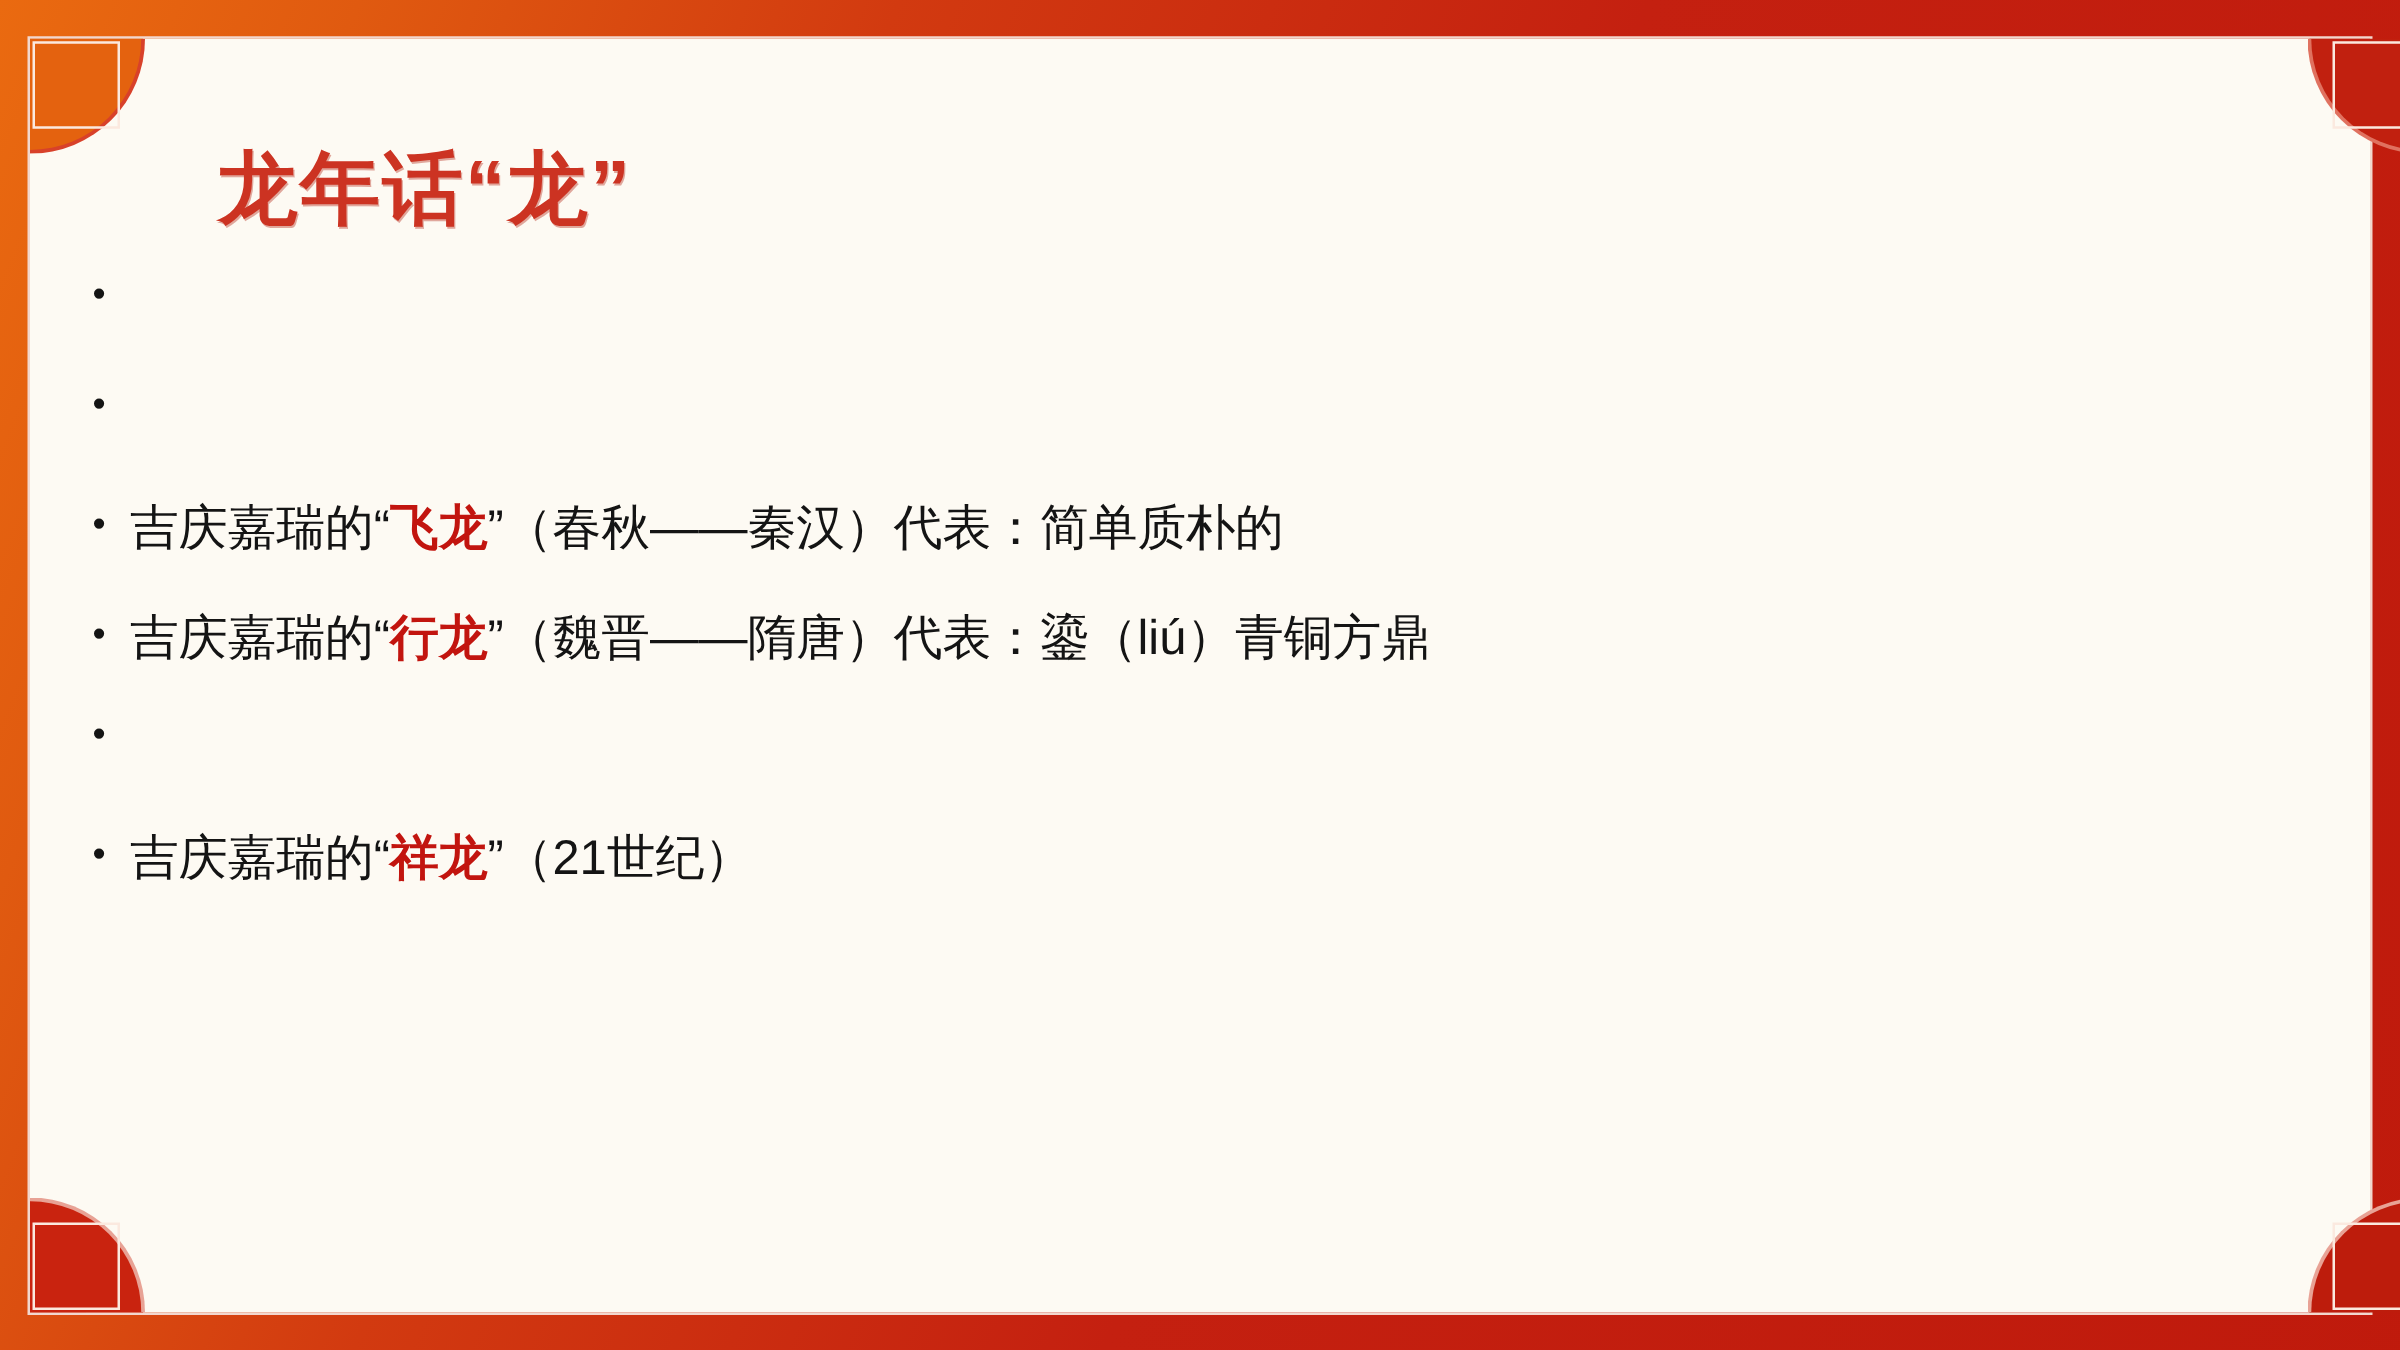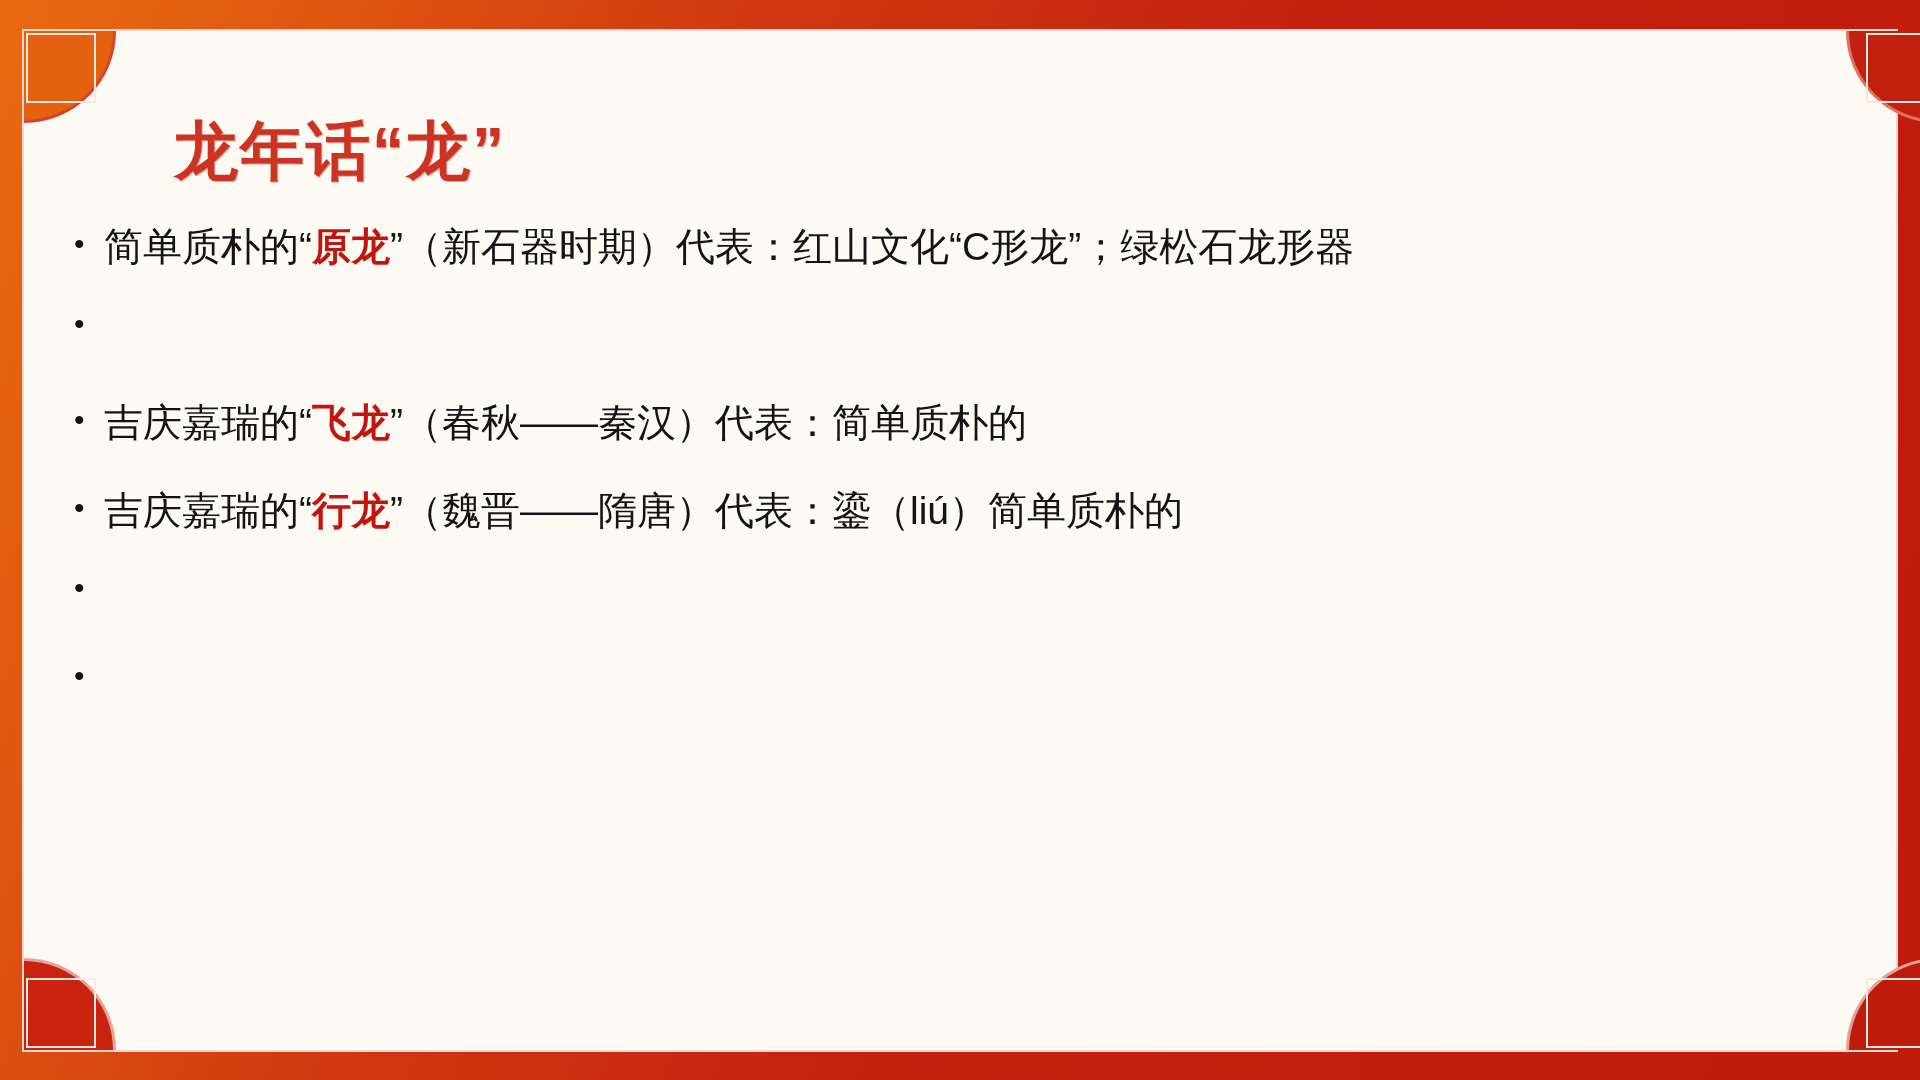--- a/index.html
+++ b/index.html
@@ -194,40 +194,40 @@
   </div>
 
   <div class="content">
 
     <div class="slide-title">龙年话“龙”</div>
 
     <div class="bullets">
 
       <div class="bullet-line">
         <span class="bullet-dot">•</span>
-        <span class="bullet-text"><span>简单质朴的</span><span class="quo">“</span><span class="em-red">原龙</span><span class="quo">”</span><span>（新石器时期）代表：红山文化“C形龙”；绿松石龙形器</span></span>
       </div>
 
       <div class="bullet-line">
         <span class="bullet-dot">•</span>
       </div>
 
       <div class="bullet-line">
         <span class="bullet-dot">•</span>
         <span class="bullet-text"><span>吉庆嘉瑞的</span><span class="quo">“</span><span class="em-red">飞龙</span><span class="quo">”</span><span>（春秋——秦汉）代表：简单质朴的</span></span>
       </div>
 
       <div class="bullet-line">
         <span class="bullet-dot">•</span>
-        <span class="bullet-text"><span>吉庆嘉瑞的</span><span class="quo">“</span><span class="em-red">行龙</span><span class="quo">”</span><span>（魏晋——隋唐）代表：鎏（liú）简单质朴的</span></span>
-      </div>
-
-      <div class="bullet-line">
-        <span class="bullet-dot">•</span>
-      </div>
-
-      <div class="bullet-line">
-        <span class="bullet-dot">•</span>
+        <span class="bullet-text"><span>吉庆嘉瑞的</span><span class="quo">“</span><span class="em-red">行龙</span><span class="quo">”</span><span>（魏晋——隋唐）代表：鎏（liú）青铜方鼎</span></span>
+      </div>
+
+      <div class="bullet-line">
+        <span class="bullet-dot">•</span>
+      </div>
+
+      <div class="bullet-line">
+        <span class="bullet-dot">•</span>
+        <span class="bullet-text"><span>吉庆嘉瑞的</span><span class="quo">“</span><span class="em-red">祥龙</span><span class="quo">”</span><span>（21世纪）</span></span>
       </div>
 
     </div>
   </div>
 </div>
 
 </body></html>

